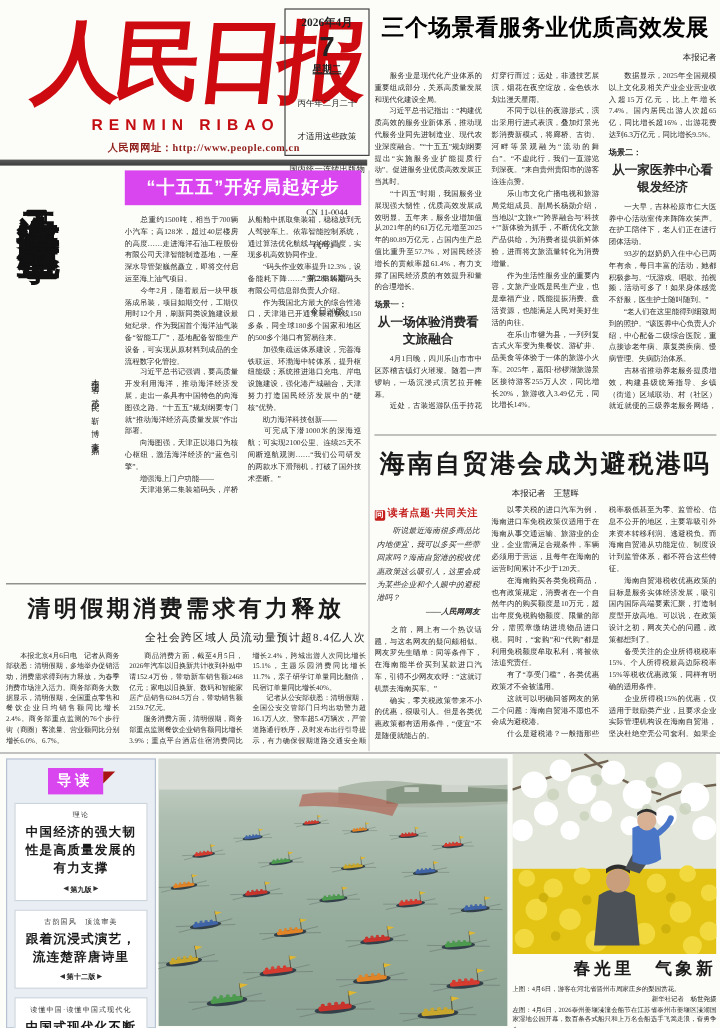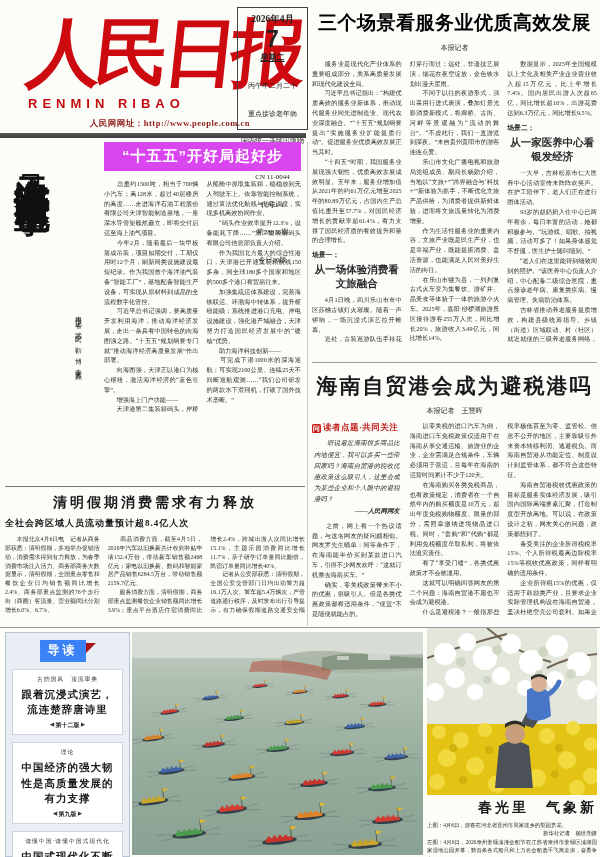--- a/index.html
+++ b/index.html
@@ -4,39 +4,39 @@
 <style>
   html,body{margin:0;padding:0;background:#e9e9e9;}
   #page{position:relative;width:600px;height:857px;margin:0 auto;background:#fcfcf9;
         font-family:"Liberation Serif",serif;color:#1a1a1a;overflow:hidden;}
   
   .masthead{position:absolute;left:0;top:0;width:600px;height:133px;}
   .brand-cn{position:absolute;left:28px;top:8px;width:205px;height:88px;
             font-family:"DejaVu Serif",serif;font-weight:bold;color:#cc0a10;
             font-size:74px;line-height:88px;letter-spacing:-6px;transform:skewX(-6deg);
             text-align:center;white-space:nowrap;}
-  .brand-latin{position:absolute;left:28px;top:96px;width:205px;text-align:left;
+  .brand-latin{position:absolute;left:28px;top:96px;width:205px;text-align:right;
             color:#c40d12;font-family:"Liberation Sans",sans-serif;font-weight:bold;
             font-size:13px;letter-spacing:5px;}
   .brand-url{position:absolute;left:10px;top:118px;width:240px;text-align:right;
             color:#8d1a16;font-size:8.5px;font-weight:bold;letter-spacing:0.5px;}
   .datebox{position:absolute;left:237px;top:7px;width:69px;height:121px;
            border:1px solid #444;text-align:center;font-size:7px;color:#222;}
   .db-month{font-weight:bold;font-size:9.5px;margin-top:5px;}
   .db-day{font-size:23px;font-weight:bold;line-height:26px;font-family:"Liberation Sans",sans-serif;}
   .db-week{font-weight:bold;font-size:8px;margin-bottom:2px;text-decoration:underline;}
   .db-line{margin-top:19px;line-height:8.5px;}
   .rule-dark{position:absolute;left:0;top:133px;width:306px;height:5px;
              background:linear-gradient(#5a5a5a,#3c3c3c);}
   .vrule{position:absolute;left:307px;top:142px;width:1px;height:484px;background:#c9c9c9;}
   
   .sec-lead{position:absolute;left:312px;top:4px;width:285px;height:356px;overflow:hidden;}
   .lead-headline{font-family:"Liberation Sans",sans-serif;font-weight:900;font-size:19px;
                  letter-spacing:0.5px;text-align:center;color:#000;margin-top:6px;}
-  .lead-byline{text-align:center;font-size:7px;margin:7px 0 6px;color:#222;}
+  .lead-byline{text-align:right;font-size:7px;margin:7px 0 6px;color:#222;}
   .cols3{column-count:3;column-gap:8px;text-align:justify;font-size:6.2px;line-height:1.58;color:#2a2a2a;}
   .lead-cols{height:292px;overflow:hidden;}
   .flow{white-space:pre-line;}
   .scene-label{font-weight:bold;font-size:6.8px;margin:5px 0 2px;}
   .scene-title{font-weight:bold;font-size:10.5px;line-height:1.35;text-align:center;
                white-space:pre-line;margin:1px 0 4px;font-family:"Liberation Serif",serif;}
   .divider-lead{position:absolute;left:312px;top:362px;width:285px;height:1px;background:#9a9a9a;}
   
   .sec-hainan{position:absolute;left:312px;top:368px;width:285px;height:258px;overflow:hidden;}
   .hn-headline{font-weight:900;font-size:21px;letter-spacing:2px;text-align:center;margin-top:4px;}
@@ -56,30 +56,30 @@
   .vert-byline{position:absolute;left:68px;top:168px;height:160px;writing-mode:vertical-rl;
              text-orientation:upright;font-size:6.8px;letter-spacing:2px;color:#222;}
   .banner{position:absolute;left:99px;top:0;width:197px;height:29px;background:#d946ef;
           color:#fff;font-family:"Liberation Sans",sans-serif;font-weight:900;font-size:15px;
           letter-spacing:1px;display:flex;align-items:center;justify-content:center;}
   .t-cols{position:absolute;left:99px;top:37px;width:197px;height:302px;overflow:hidden;
           column-count:2;column-gap:8px;text-align:justify;font-size:6.2px;line-height:1.58;color:#2a2a2a;}
   
   .sec-qingming{position:absolute;left:5px;top:486px;width:300px;height:141px;
                 border-top:1px solid #777;overflow:hidden;}
-  .qm-headline{font-weight:900;font-size:14px;letter-spacing:3px;text-align:center;margin-top:7px;}
-  .qm-subhead{text-align:left;font-weight:bold;font-size:9px;letter-spacing:1px;margin:5px 0 5px;}
+  .qm-headline{font-weight:900;font-size:19px;letter-spacing:3px;text-align:center;margin-top:7px;}
+  .qm-subhead{text-align:right;font-weight:normal;font-size:9px;letter-spacing:1px;margin:5px 0 5px;}
   .qm-cols{height:88px;overflow:hidden;column-count:3;column-gap:8px;text-align:justify;
            font-size:5.9px;line-height:1.5;color:#2a2a2a;}
   .rule-bottom{position:absolute;left:0;top:627px;width:600px;height:1px;background:#9a9a9a;}
   
   .daodu{position:absolute;left:5px;top:632px;width:123px;height:223px;background:#e9eef4;
          border:1px solid #b7c3d2;}
   .daodu-tabwrap{display:flex;justify-content:center;margin-top:7px;}
-  .daodu-tab{background:#3b82f6;color:#fff;font-family:"Liberation Sans",sans-serif;
+  .daodu-tab{background:#d946ef;color:#fff;font-family:"Liberation Sans",sans-serif;
              font-weight:900;font-size:12px;letter-spacing:3px;padding:2px 8px 3px;}
   .daodu-arrow{width:0;height:0;border-top:10px solid #a81414;border-right:10px solid transparent;
                margin-top:3px;}
   .daodu-card{background:#fff;border:1px solid #ccd4dd;margin:7px 6px 0;padding:5px 3px 4px;text-align:center;}
   .dd-kicker{font-size:5.8px;color:#333;letter-spacing:1px;margin-bottom:3px;}
   .dd-title{font-weight:900;font-size:10.5px;line-height:1.45;letter-spacing:1px;}
   .dd-page{font-size:6px;color:#222;margin-top:4px;font-weight:bold;}
   .pg-arrow{color:#333;font-size:5px;vertical-align:1px;}
   
   .photo-boats{position:absolute;left:132px;top:632px;width:291px;height:223px;}
@@ -97,21 +97,21 @@
 
   <div class="masthead">
     <div class="brand-cn">人民日报</div>
     <div class="brand-latin">RENMIN RIBAO</div>
     <div class="brand-url">人民网网址：http://www.people.com.cn</div>
     <div class="datebox">
       <div class="db-month">2026年4月</div>
       <div class="db-day">7</div>
       <div class="db-week">星期二</div>
       <div class="db-line">丙午年二月二十</div>
-      <div class="db-line">重点接诊老年病</div>
+      <div class="db-line">才适用这些政策</div>
       <div class="db-line">国内统一连续出版物号</div>
       <div class="db-line">CN 11-0044</div>
       <div class="db-line">代号1-1</div>
       <div class="db-line">第28316期</div>
       <div class="db-line">今日20版</div>
     </div>
   </div>
   <div class="rule-dark"></div>
   <div class="vrule"></div>
 
@@ -197,28 +197,28 @@
 　　（记者王珂、张天培、韩鑫、李心萍）</div>
   </div>
   <div class="rule-bottom"></div>
 
   <div class="daodu">
     <div class="daodu-tabwrap">
       <div class="daodu-tab">导读</div>
       <div class="daodu-arrow"></div>
     </div>
     <div class="daodu-card">
+      <div class="dd-kicker">理论</div>
+      <div class="dd-title">中国经济的强大韧性是高质量发展的有力支撑</div>
+      <div class="dd-page"><span class="pg-arrow">◀</span> <span>第九版</span> <span class="pg-arrow">▶</span></div>
+    </div>
+    <div class="daodu-card">
       <div class="dd-kicker">古韵国风　顶流审美</div>
       <div class="dd-title">跟着沉浸式演艺，流连楚辞唐诗里</div>
       <div class="dd-page"><span class="pg-arrow">◀</span> <span>第十二版</span> <span class="pg-arrow">▶</span></div>
-    </div>
-    <div class="daodu-card">
-      <div class="dd-kicker">理论</div>
-      <div class="dd-title">中国经济的强大韧性是高质量发展的有力支撑</div>
-      <div class="dd-page"><span class="pg-arrow">◀</span> <span>第九版</span> <span class="pg-arrow">▶</span></div>
     </div>
     <div class="daodu-card">
       <div class="dd-kicker">读懂中国·读懂中国式现代化</div>
       <div class="dd-title">中国式现代化不断拓展人类对未来的想象</div>
 
     </div>
   </div>
 
   <div class="photo-boats">
     <svg width="291" height="223" viewBox="0 0 291 223" xmlns="http://www.w3.org/2000/svg">

